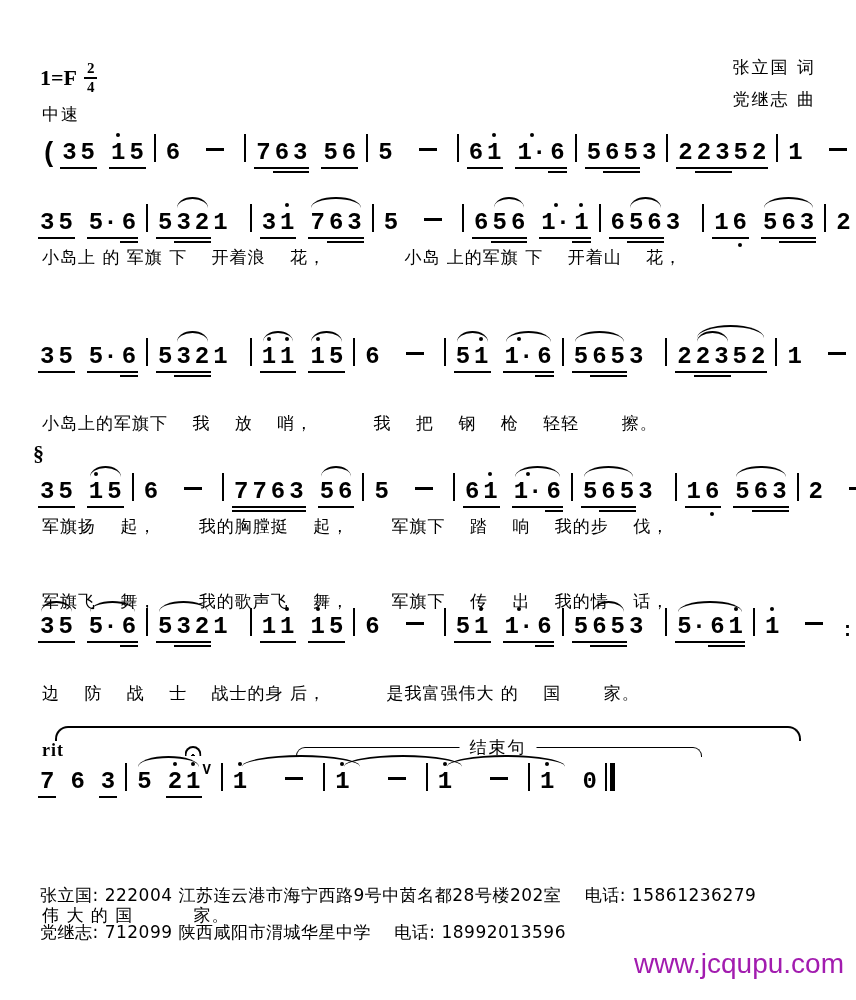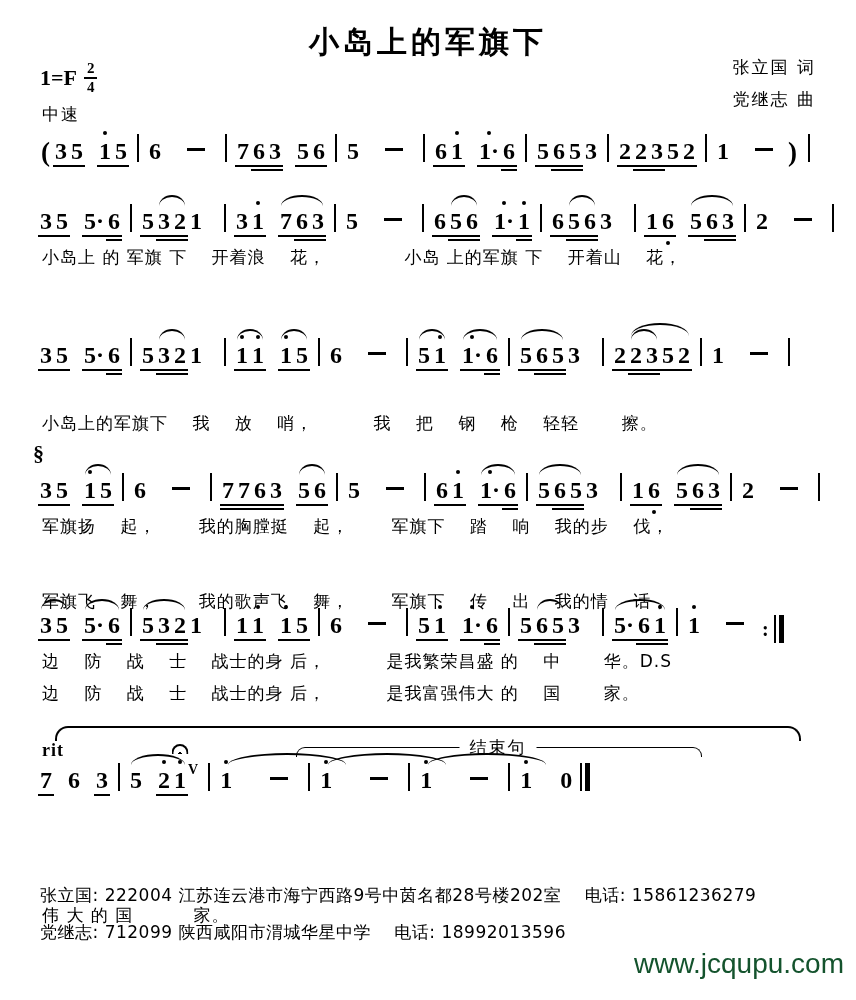--- a/index.html
+++ b/index.html
@@ -17,21 +17,21 @@
           font-family:"Liberation Serif",serif;font-weight:bold;font-size:22px;}
   .ts{display:inline-flex;flex-direction:column;align-items:center;margin-left:7px;
       font-size:15px;line-height:1.15;}
   .ts .num{padding:0 3px;}
   .ts .num.top{border-bottom:2px solid #000;}
 
   .tempo{position:absolute;left:42px;top:103px;font-size:17px;letter-spacing:2px;}
 
   
   .mline{position:absolute;left:38px;width:800px;white-space:nowrap;
-         font-family:Liberation Serif, serif;font-weight:bold;font-size:24px;}
+         font-family:Liberation Mono, monospace;font-weight:bold;font-size:24px;}
   .mline i{font-style:normal;}
   .note{display:inline-block;position:relative;line-height:1;padding:2px 2px;}
   .u1{box-shadow:0 2px 0 0 #000;}
   .u2{box-shadow:0 2px 0 0 #000, 0 4px 0 0 #fff, 0 6px 0 0 #000;}
   .hi::before{content:"";position:absolute;top:-6px;left:50%;transform:translateX(-50%);
               width:4px;height:4px;background:#000;border-radius:50%;}
   .lo::after{content:"";position:absolute;bottom:-10px;left:50%;transform:translateX(-50%);
              width:4px;height:4px;background:#000;border-radius:50%;}
   .fer::after{content:"";position:absolute;top:-22px;left:50%;transform:translateX(-50%);
               width:13px;height:8px;border:2px solid #000;border-bottom:none;
@@ -69,29 +69,28 @@
             border:2px solid #000;border-bottom:none;border-radius:13px 13px 0 0;}
   .rit{position:absolute;left:42px;top:740px;font-size:18px;font-weight:bold;
        font-family:"Liberation Serif",serif;letter-spacing:1px;}
   .coda-bracket{position:absolute;left:296px;top:747px;width:404px;height:9px;
                 border:1.7px solid #000;border-bottom:none;border-radius:9px 9px 0 0;}
   .coda-label{position:absolute;left:498px;top:736px;transform:translateX(-50%);
               background:#fff;padding:0 10px;font-size:17px;letter-spacing:2px;}
 
   .foot{position:absolute;left:40px;font-size:17px;letter-spacing:0.5px;white-space:pre;}
   .f1{top:884px;} .f2{top:921px;}
-  .watermark{position:absolute;right:12px;top:948px;font-size:28px;color:#14532d;
+  .watermark{position:absolute;right:12px;top:948px;font-size:28px;color:#a21caf;
              font-family:"Liberation Sans",sans-serif;}
 </style>
 </head>
 <body>
 
 <div class="sheet">
 
-  <div class="title">小岛上的军旗下</div>
 
   <div class="credit c1">张立国 词</div>
   <div class="credit c2">党继志 曲</div>
 
   <div class="keysig">
     <span>1=F</span>
     <span class="ts">
       <b class="num top">2</b>
       <b class="num">4</b>
     </span>
@@ -110,21 +109,20 @@
   <div class="segno">§</div>
   <div class="mline m4"><span class="note u1">3</span><span class="note u1">5</span><span class="gap"></span><span class="arc"><span class="note hi u1">1</span><span class="note u1">5</span></span><span class="bar"></span><span class="note">6</span><span class="gap"></span><span class="dash"></span><span class="bar"></span><span class="note u2">7</span><span class="note u2">7</span><span class="note u2">6</span><span class="note u2">3</span><span class="gap"></span><span class="arc"><span class="note u1">5</span><span class="note u1">6</span></span><span class="bar"></span><span class="note">5</span><span class="gap"></span><span class="dash"></span><span class="bar"></span><span class="note u1">6</span><span class="note hi u1">1</span><span class="gap"></span><span class="arc"><span class="note hi u1">1·</span><span class="note u2">6</span></span><span class="bar"></span><span class="arc"><span class="note u1">5</span><span class="note u2">6</span><span class="note u2">5</span></span><span class="note">3</span><span class="gap"></span><span class="bar"></span><span class="note u1">1</span><span class="note lo u1">6</span><span class="gap"></span><span class="arc"><span class="note u1">5</span><span class="note u2">6</span><span class="note u2">3</span></span><span class="bar"></span><span class="note">2</span><span class="gap"></span><span class="dash"></span><span class="bar"></span></div>
   <div class="lyr ly4a">军旗扬　 起，　　 我的胸膛挺　 起，　　 军旗下　 踏　 响　 我的步　 伐，</div>
   <div class="lyr ly4b">军旗飞　 舞，　　 我的歌声飞　 舞，　　 军旗下　 传　 出　 我的情　 话，</div>
 
   <div class="mline m5"><span class="arc"><span class="note u1">3</span><span class="note u1">5</span></span><span class="gap"></span><span class="arc"><span class="note u1">5·</span><span class="note u2">6</span></span><span class="bar"></span><span class="arc"><span class="note u1">5</span><span class="note u2">3</span><span class="note u2">2</span></span><span class="note">1</span><span class="gap"></span><span class="bar"></span><span class="note u1">1</span><span class="note hi u1">1</span><span class="gap"></span><span class="note hi u1">1</span><span class="note u1">5</span><span class="bar"></span><span class="note">6</span><span class="gap"></span><span class="dash"></span><span class="bar"></span><span class="note u1">5</span><span class="note hi u1">1</span><span class="gap"></span><span class="note hi u1">1·</span><span class="note u2">6</span><span class="bar"></span><span class="note u1">5</span><span class="arc"><span class="note u2">6</span><span class="note u2">5</span></span><span class="note">3</span><span class="gap"></span><span class="bar"></span><span class="arc"><span class="note u1">5·</span><span class="note u2">6</span><span class="note hi u2">1</span></span><span class="bar"></span><span class="note hi">1</span><span class="gap"></span><span class="dash"></span><span class="fbar">
         <b class="rdots">:</b>
         <i class="b-thin"></i>
         <i class="b-thick"></i>
       </span></div>
-  <div class="lyr ly5a">边　 防　 战　 士　 战士的身 后，　　　 是我繁荣昌盛 的　 中　　 华。D.S</div>
   <div class="lyr ly5b">边　 防　 战　 士　 战士的身 后，　　　 是我富强伟大 的　 国　　 家。</div>
 
   <div class="big-slur"></div>
   <div class="rit">rit</div>
   <div class="coda-bracket"></div>
   <div class="coda-label">结束句</div>
   <div class="mline m6"><span class="note u1">7</span><span class="gap"></span><span class="note">6</span><span class="gap"></span><span class="note u1">3</span><span class="bar"></span><span class="arc"><span class="note">5</span><span class="gap"></span><span class="note hi u1">2</span><span class="note hi fer u1">1</span></span><span class="breath">V</span><span class="bar"></span><span class="note hi">1<i class="tie"></i></span><span class="gap"></span><span class="gap"></span><span class="dash"></span><span class="bar"></span><span class="note hi">1<i class="tie"></i></span><span class="gap"></span><span class="gap"></span><span class="dash"></span><span class="bar"></span><span class="note hi">1<i class="tie"></i></span><span class="gap"></span><span class="gap"></span><span class="dash"></span><span class="bar"></span><span class="note hi">1</span><span class="gap"></span><span class="gap"></span><span class="note">0</span><span class="fbar">
         <i class="b-thin"></i>
         <i class="b-thick"></i>
       </span></div>

